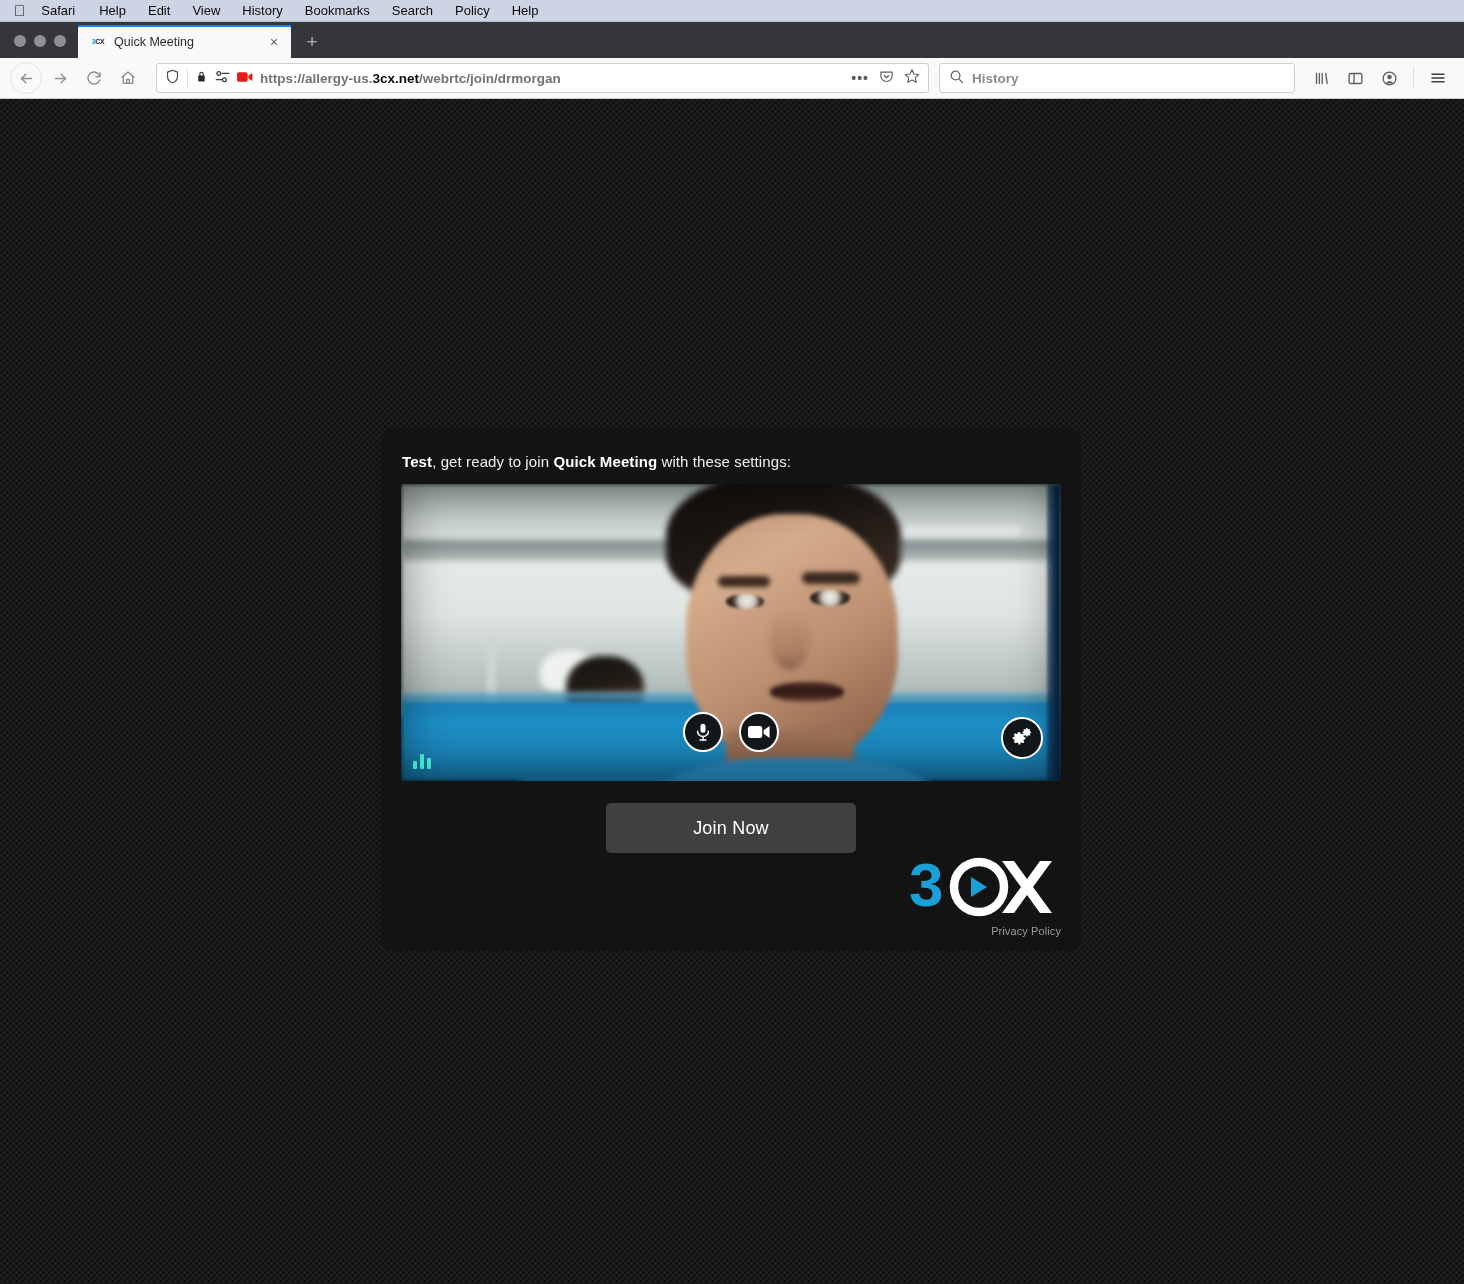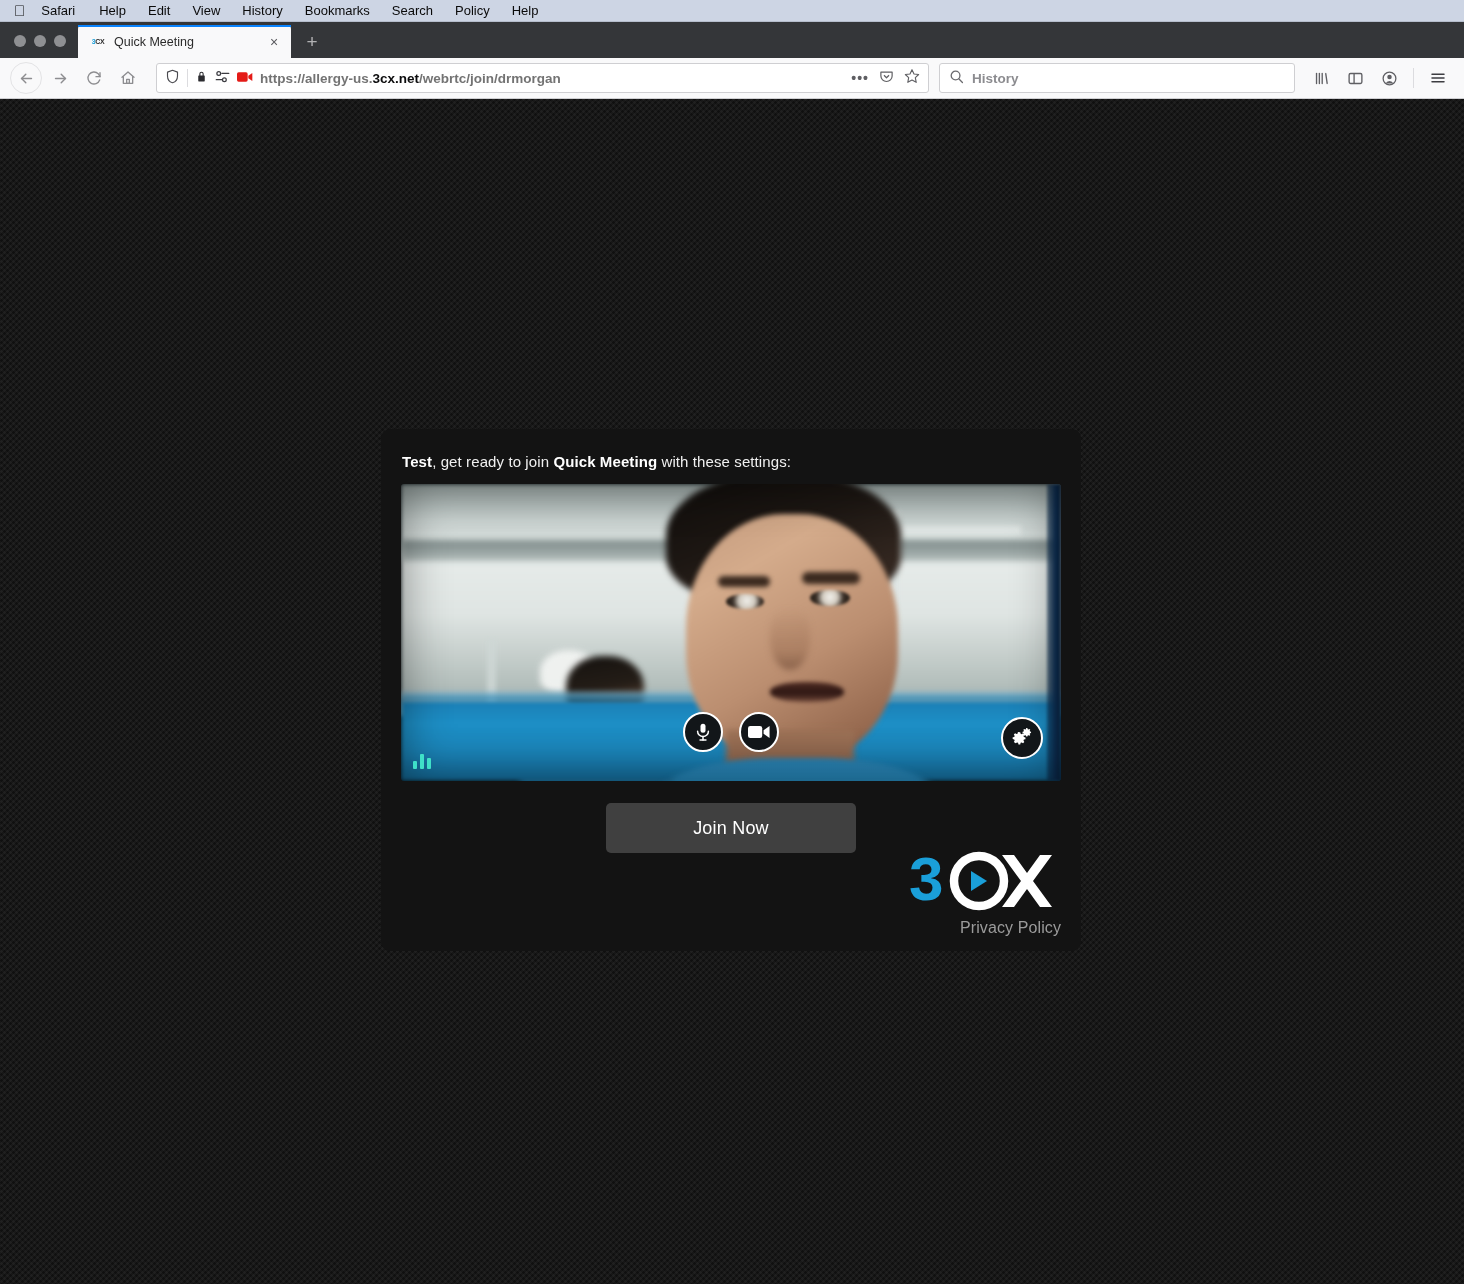--- a/index.html
+++ b/index.html
@@ -421,21 +421,21 @@
     text-align: right;
   }
   .logo-mark {
     display: inline-flex;
     align-items: center;
     height: 60px;
   }
   .privacy {
     display: block;
     margin-top: 2px;
-    font-size: 16px;
+    font-size: 11px;
     color: #9b9b9b;
     letter-spacing: 0.1px;
   }
 </style>
 </head>
 <body>
 
 <div class="menubar">
   <span class="apple-logo"></span>
   <span class="m-item bold">Safari</span>

